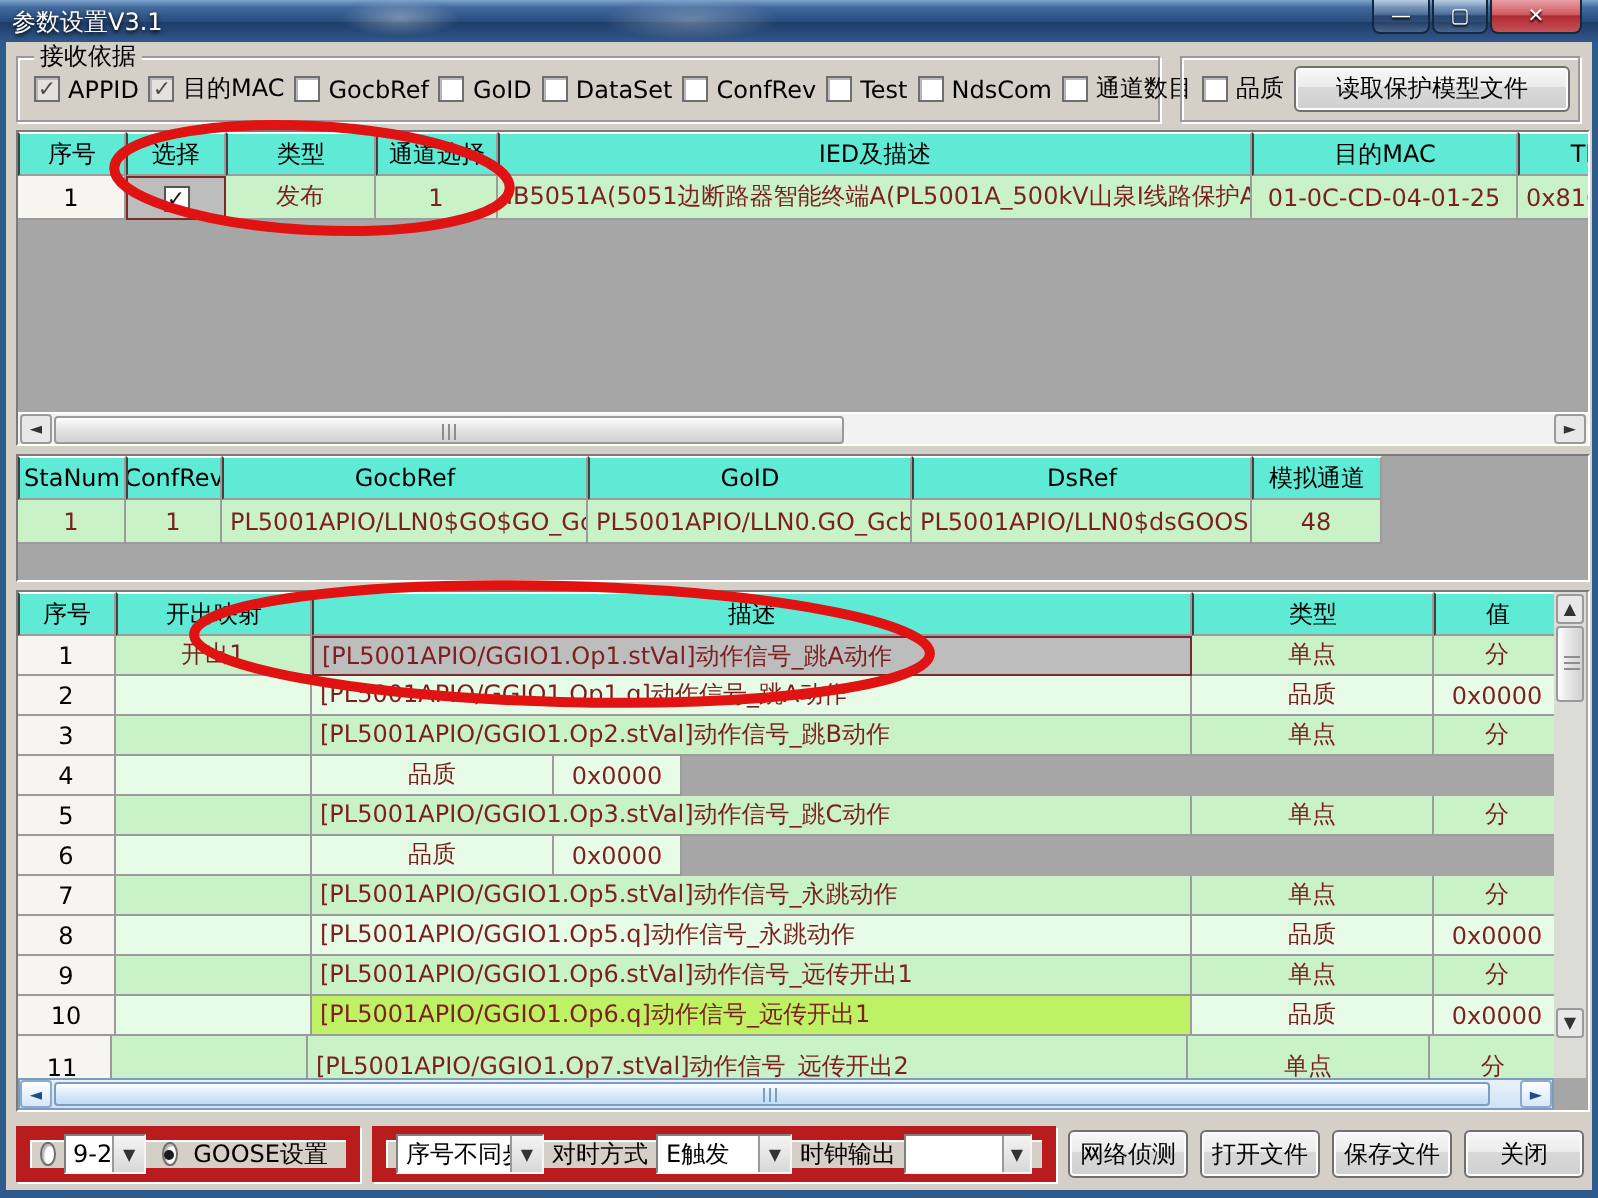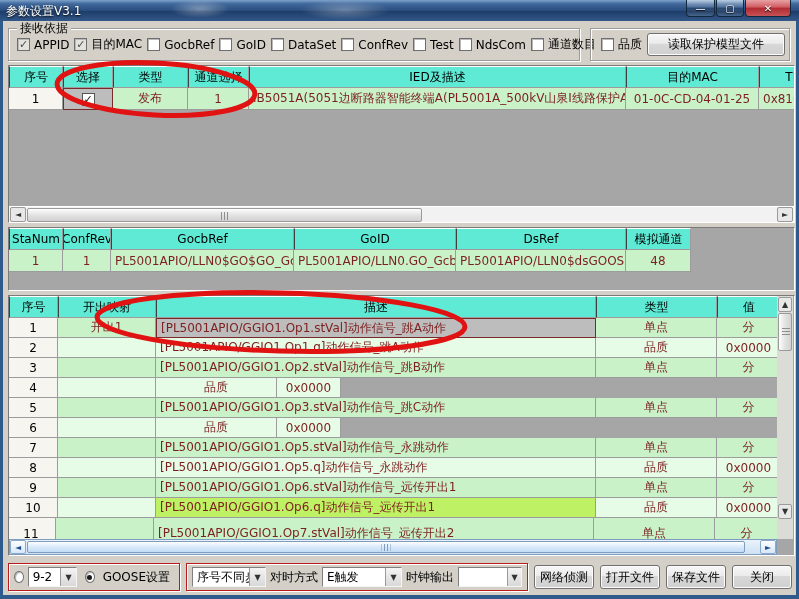--- a/index.html
+++ b/index.html
@@ -106,21 +106,21 @@
     border:1px solid #9a9a9a; border-radius:2px; font-size:8px; color:#333;
     display:flex; align-items:center; justify-content:center; }
   .sb-thumb-v { width:14px; height:38px; margin:1px auto 0; border:1px solid #9a9a9a;
     border-radius:2px; background:linear-gradient(90deg,#fdfdfd,#e3e3e3 50%,#d2d2d2);
     position:relative; }
   .sb-grip-v { position:absolute; top:50%; left:3px; width:8px; height:8px;
     transform:translateY(-50%);
     background:repeating-linear-gradient(180deg,#8e8e8e 0 1px,transparent 1px 3px); }
 
   
-  .tb-group { position:absolute; border:1px solid #b91c1c;
+  .tb-group { position:absolute; border:7px solid #b91c1c;
     box-shadow:1px 1px 0 #fff, inset 1px 1px 0 #fff;
     display:flex; align-items:center; padding:0 5px; }
   .radio { width:12px; height:12px; border-radius:50%; background:#fff;
     border:1px solid #6e6e6e; box-shadow:inset 1px 1px 1px #b0b0b0;
     display:flex; align-items:center; justify-content:center; margin-right:4px; }
   .radio .dot { width:5px; height:5px; border-radius:50%; background:#1a1a1a; }
   .select { height:20px; background:#fff; border:1px solid;
     border-color:#7f7f7f #f5f5f5 #f5f5f5 #7f7f7f; display:flex; align-items:center; }
   .select .val { flex:1; padding-left:4px; font-size:12px; color:#000; overflow:hidden;
     white-space:nowrap; }

